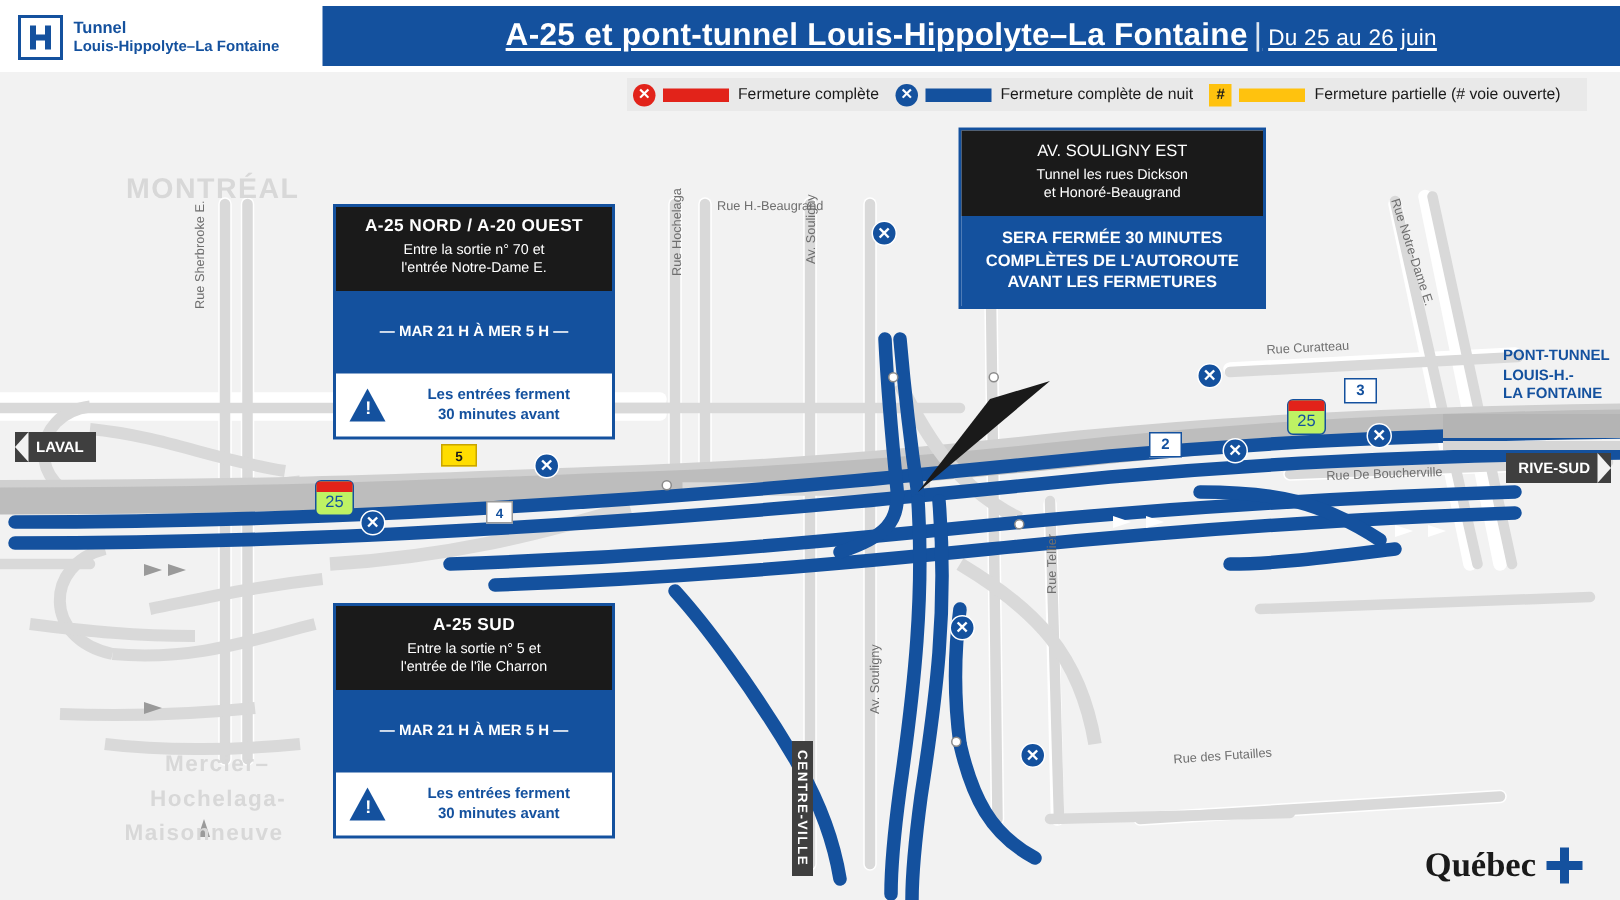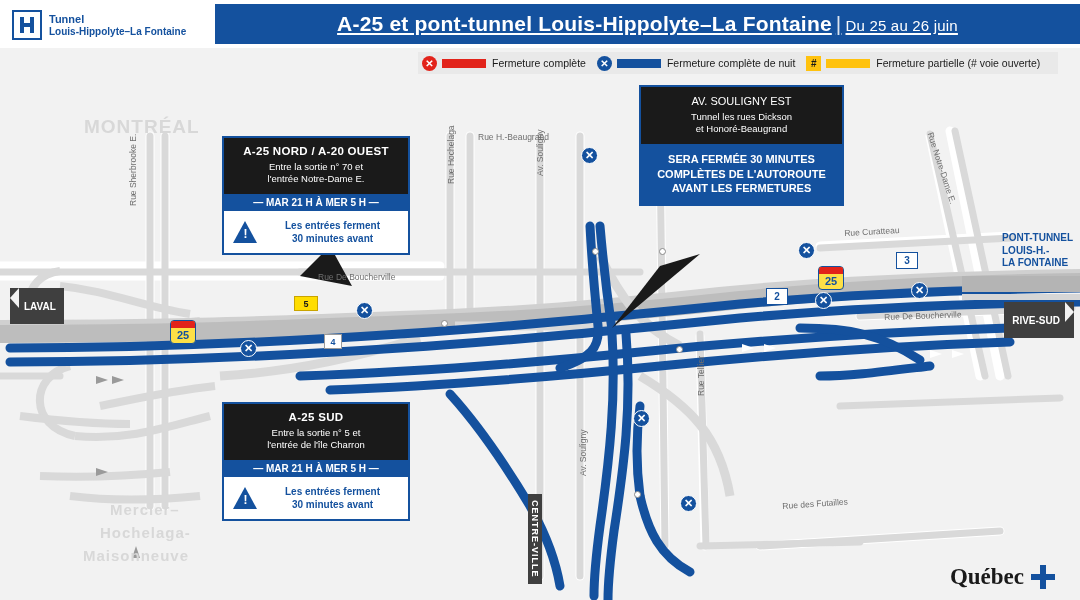--- a/index.html
+++ b/index.html
@@ -43,56 +43,56 @@
   
   .map{position:absolute;left:0;top:76px;width:1080px;height:524px;background:#f2f2f2;overflow:hidden;}
   .map svg{position:absolute;left:0;top:0;}
 
   
   .mtxt{position:absolute;font-size:8.5px;color:#6e6e6e;white-space:nowrap;}
   .mtxt.big{font-size:19px;color:#d8d8d8;font-weight:bold;letter-spacing:1px;}
   .mtxt.blue{color:#14519e;font-weight:bold;font-size:10px;line-height:1.25;}
 
   
-  .shield{position:absolute;width:26px;height:24px;background:#fde047;border:1.5px solid #14519e;
+  .shield{position:absolute;width:26px;height:24px;background:#bef264;border:1.5px solid #14519e;
      border-radius:4px;display:flex;flex-direction:column;align-items:center;justify-content:flex-end;
-     font-size:11px;font-weight:bold;color:#14519e;box-sizing:border-box;}
+     font-size:11px;font-weight:normal;color:#14519e;box-sizing:border-box;margin-left:40px;}
   .shield .cap{position:absolute;top:0;left:0;right:0;height:7px;background:#e2231a;border-radius:2px 2px 0 0;}
   .shield span{line-height:15px;}
   .route-sq{position:absolute;width:22px;height:17px;background:#ffffff;border:1.5px solid #14519e;
      display:flex;align-items:center;justify-content:center;font-size:10px;font-weight:bold;color:#14519e;
      box-sizing:border-box;}
   .route-yellow{position:absolute;width:24px;height:15px;background:#ffdd00;border:1px solid #c9a400;
      display:flex;align-items:center;justify-content:center;font-size:9px;font-weight:bold;color:#1a1a1a;box-sizing:border-box;}
   .route-white{position:absolute;width:18px;height:15px;background:#ffffff;border:1px solid #9a9a9a;
      display:flex;align-items:center;justify-content:center;font-size:9px;font-weight:bold;color:#14519e;box-sizing:border-box;}
 
   
   .xmark{position:absolute;width:17px;height:17px;border-radius:50%;background:#14519e;color:#fff;
      display:flex;align-items:center;justify-content:center;font-size:11px;font-weight:bold;
      border:1.5px solid #ffffff;box-sizing:border-box;}
   .dot-node{position:absolute;width:7px;height:7px;border-radius:50%;background:#ffffff;border:1.5px solid #8a8a8a;box-sizing:border-box;}
 
   
-  .dirtab{position:absolute;height:36px;background:#3f3f3f;color:#fff;font-size:10px;font-weight:bold;
+  .dirtab{position:absolute;height:20px;background:#3f3f3f;color:#fff;font-size:10px;font-weight:bold;
      display:flex;align-items:center;padding:0 8px 0 14px;}
   .dirtab.left:before{content:"";position:absolute;left:0;top:0;border-top:10px solid transparent;
      border-bottom:10px solid transparent;border-right:9px solid #f2f2f2;}
   .dirtab.right{padding:0 14px 0 8px;}
   .dirtab.right:after{content:"";position:absolute;right:0;top:0;border-top:10px solid transparent;
      border-bottom:10px solid transparent;border-left:9px solid #f2f2f2;}
   .vtab{position:absolute;background:#3f3f3f;color:#fff;font-size:9px;font-weight:bold;
      writing-mode:vertical-rl;text-orientation:mixed;padding:6px 2px;letter-spacing:1px;}
 
   
   .callout{position:absolute;width:188px;border:2px solid #14519e;box-sizing:border-box;background:#ffffff;}
   .callout .hd{background:#1a1a1a;color:#ffffff;text-align:center;padding:7px 6px 8px;}
   .callout .hd .t1{font-size:11.5px;font-weight:bold;letter-spacing:.3px;}
   .callout .hd .t2{font-size:9.5px;line-height:1.3;margin-top:4px;}
-  .callout .time{background:#14519e;color:#ffffff;text-align:center;font-size:10px;font-weight:bold;padding:3px 2px;}
+  .callout .time{background:#14519e;color:#ffffff;text-align:center;font-size:10px;font-weight:bold;padding:22px 2px;}
   .callout .warn{display:flex;align-items:center;gap:8px;padding:8px 9px;}
   .warn-ico{width:25px;height:22px;position:relative;flex:none;}
   .warn-ico:before{content:"";position:absolute;left:0;top:0;width:0;height:0;
      border-left:12.5px solid transparent;border-right:12.5px solid transparent;border-bottom:22px solid #14519e;}
   .warn-ico span{position:absolute;left:0;top:6px;width:25px;text-align:center;color:#fff;font-size:12px;font-weight:bold;}
   .warn-txt{font-size:10px;font-weight:bold;color:#14519e;line-height:1.3;text-align:center;flex:1;}
 
   .callout-dark{position:absolute;width:205px;border:2px solid #14519e;box-sizing:border-box;background:#ffffff;}
   .callout-dark .hd{background:#1a1a1a;color:#fff;text-align:center;padding:8px 6px;}
   .callout-dark .hd .t1{font-size:11px;font-weight:normal;}

